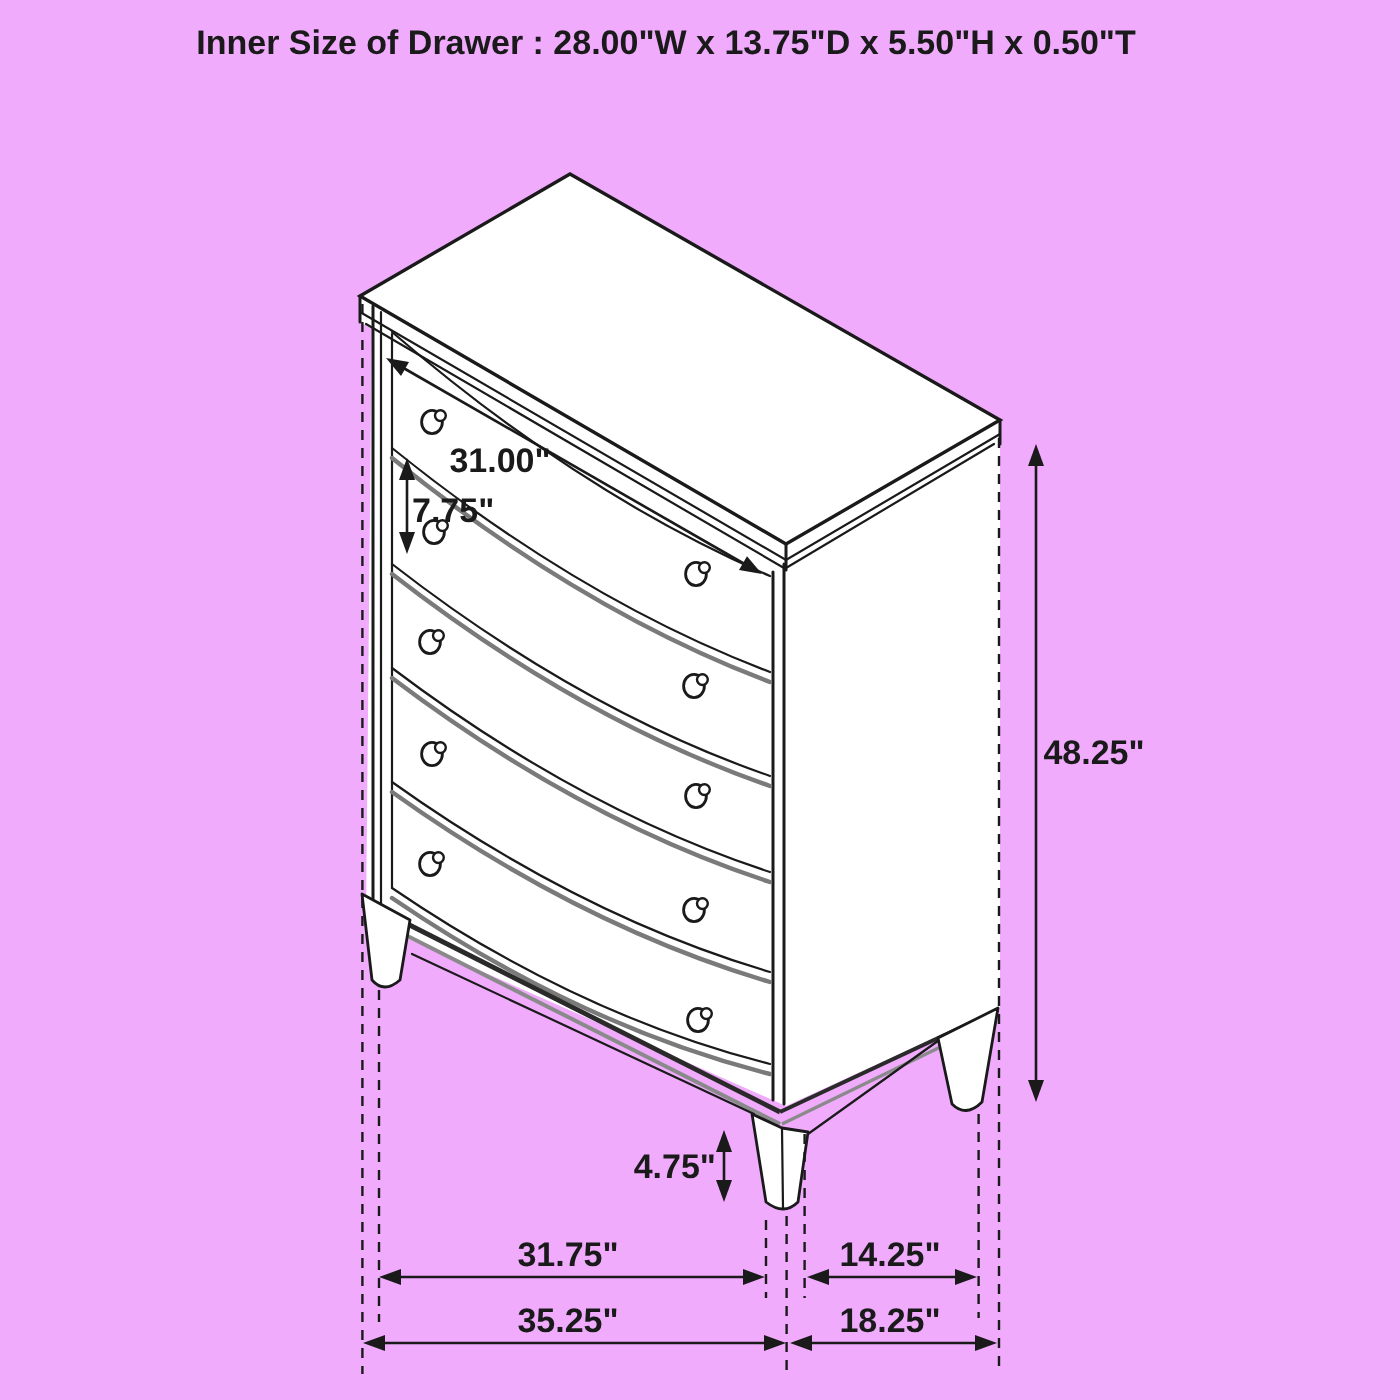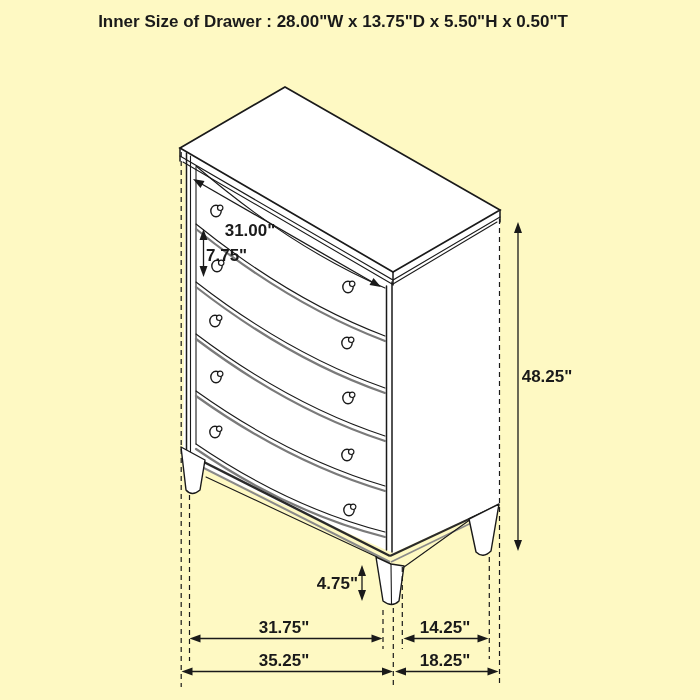--- a/index.html
+++ b/index.html
@@ -1,16 +1,16 @@
 <!DOCTYPE html>
 <html><head>
 <meta charset="utf-8">
 <style>
   html,body{margin:0;padding:0;background:#ffffff;}
-  .stage{width:700px;height:700px;position:relative;background:#fef9c3;overflow:hidden;
+  .stage{width:700px;height:700px;position:relative;background:#f0abfc;overflow:hidden;
          font-family:"Liberation Sans", sans-serif;}
   svg{display:block;}
   text{font-family:"Liberation Sans", sans-serif;font-weight:bold;fill:#1a1a1a;}
   .title-text{font-size:17px;}
   .dim-text{font-size:17px;}
   .ln{stroke:#1a1a1a;fill:none;stroke-width:1.5;stroke-linecap:round;}
   .thin{stroke-width:1.1;}
   .shadow{stroke:#7a7a7a;fill:none;stroke-width:2.2;stroke-linecap:round;}
   .dash{stroke:#1a1a1a;fill:none;stroke-width:1.2;stroke-dasharray:5 4;}
   .dim{stroke:#1a1a1a;fill:none;stroke-width:1.3;}

